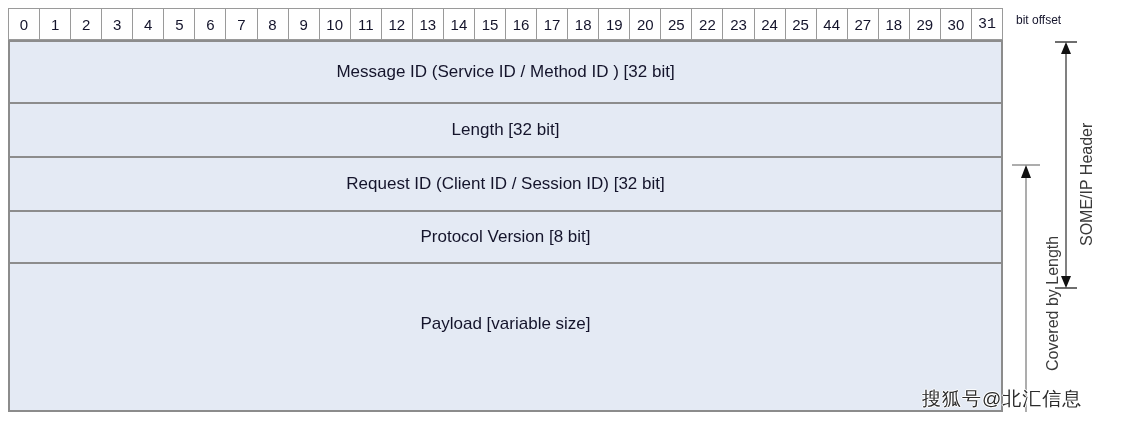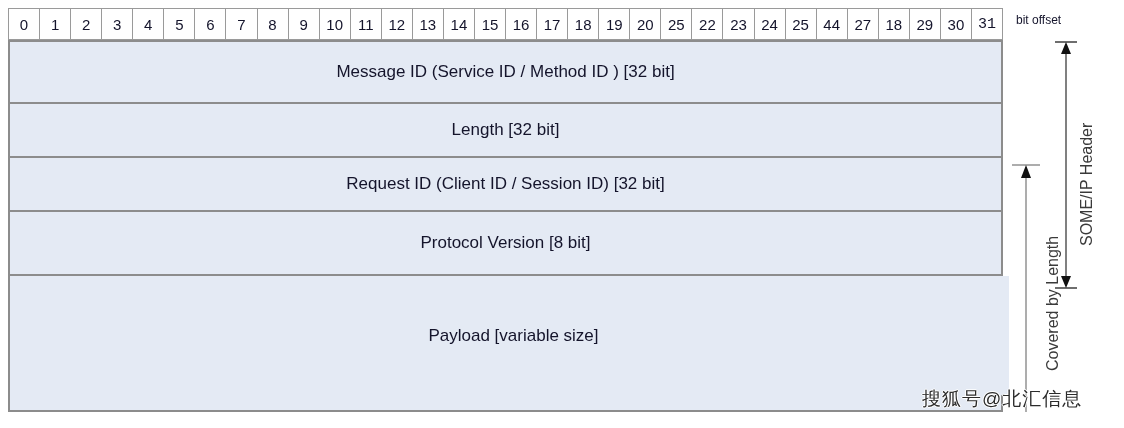--- a/index.html
+++ b/index.html
@@ -60,24 +60,24 @@
     border: 2px solid #8c8c8c;
     background: #e4eaf4;
   }
   .packet-row {
     box-sizing: border-box;
     width: 100%;
     border-bottom: 2px solid #8c8c8c;
     display: flex;
     background: #e4eaf4;
   }
-  .packet-row.last { border-bottom: none; margin-left: 8px; }
+  .packet-row.last { border-bottom: none; }
   .row-h63  { height: 62px; }
   .row-h62  { height: 54px; }
-  .row-h63b { height: 64px; flex-direction: column; }
+  .row-h63b { height: 52px; flex-direction: column; }
   .row-pay  { height: 119px; }
 
   .field-cell {
     flex: 1 1 0;
     box-sizing: border-box;
     display: flex;
     align-items: center;
     justify-content: center;
     font-size: 17px;
     color: #14142b;

